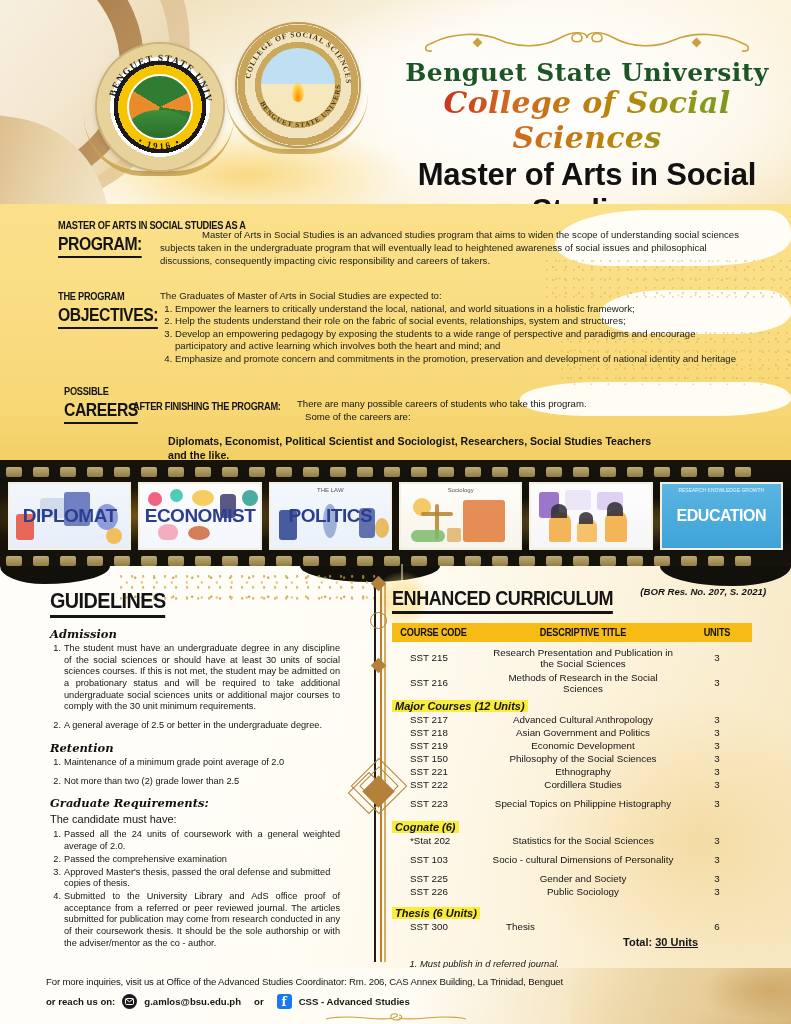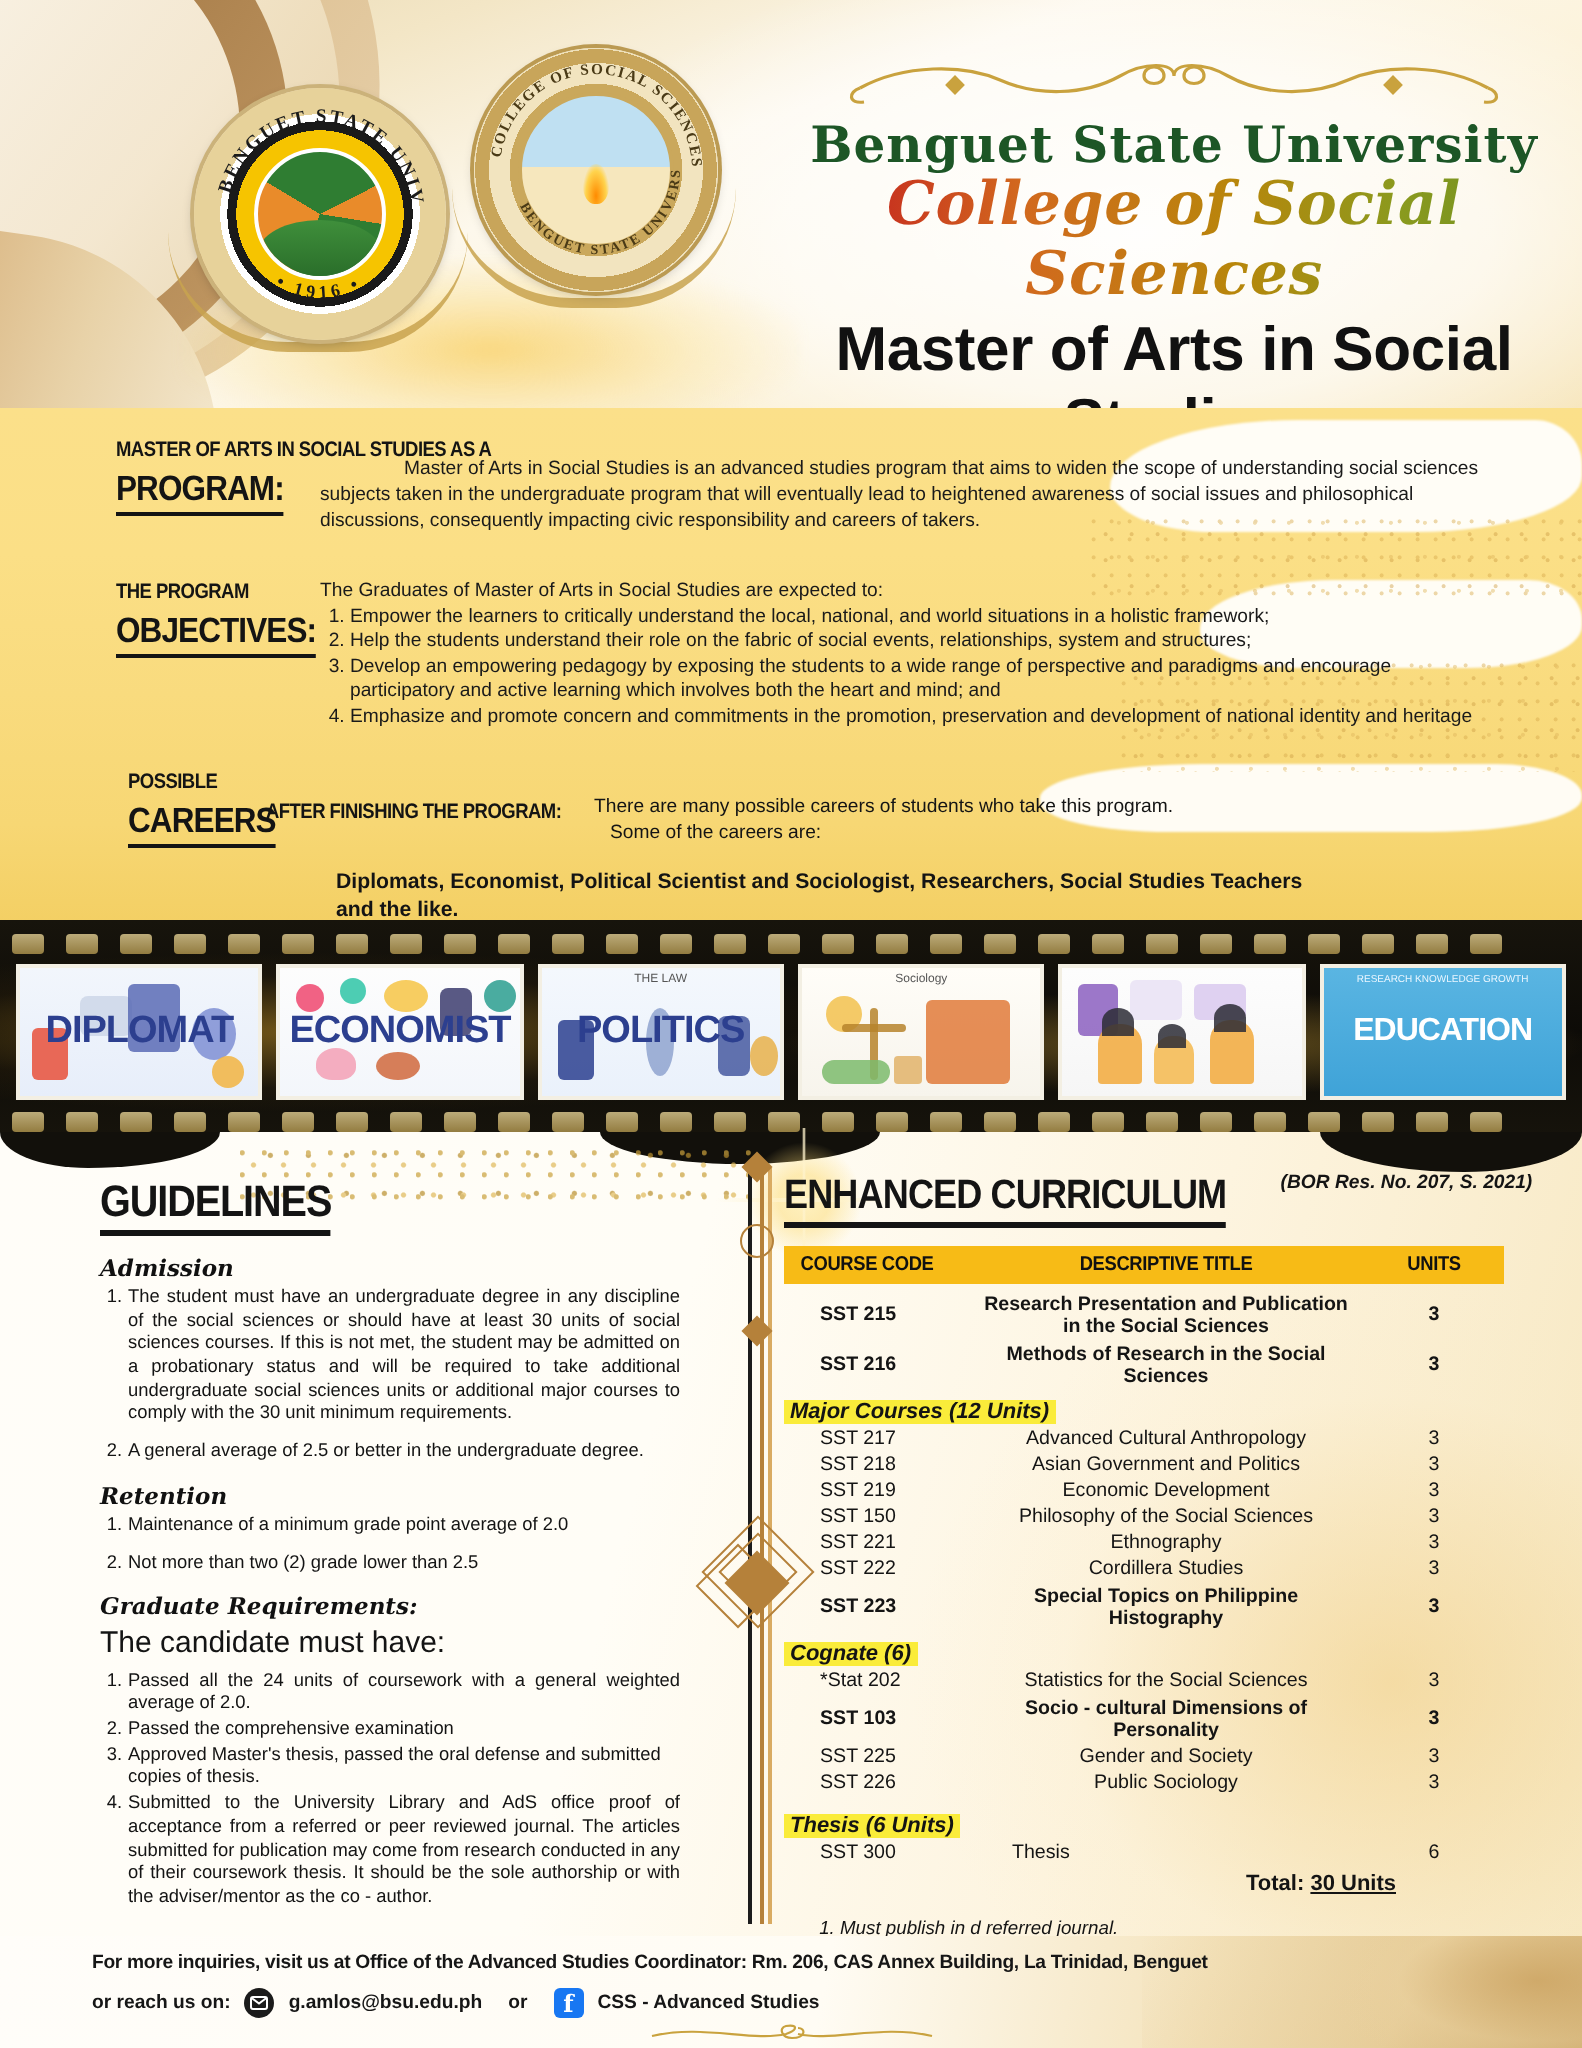--- a/index.html
+++ b/index.html
@@ -416,21 +416,21 @@
   }
   .g-item {
     font-size: 9.2px;
     line-height: 1.27;
     display: flex;
     margin-bottom: 1px;
   }
   .g-num { flex: 0 0 auto; width: 14px; text-align: right; padding-right: 3px; }
   .g-text { flex: 1 1 auto; }
   .g-text.just { text-align: justify; }
-  .g-plain { font-size: 15px; line-height: 1.3; }
+  .g-plain { font-size: 11px; line-height: 1.3; }
   .gap6 { height: 6px; }
   .gap3 { height: 3px; }
 
   
   .curriculum {
     position: absolute;
     left: 392px; top: 586px;
     width: 360px;
     color: #141414;
   }
@@ -475,21 +475,21 @@
   .crow {
     display: flex;
     align-items: center;
     font-size: 9.8px;
     min-height: 13px;
     line-height: 1.12;
   }
   .crow .c-code { width: 92px; padding-left: 18px; flex: 0 0 auto; }
   .crow .c-title { flex: 1 1 auto; text-align: center; padding: 0 4px; }
   .crow .c-units { width: 70px; text-align: center; flex: 0 0 auto; }
-  .crow.tall { min-height: 25px; font-weight: bold; }
+  .crow.tall { min-height: 25px; }
 
   .group-label {
     font-family: "Liberation Sans", sans-serif;
     font-style: italic;
     font-weight: 700;
     font-size: 11px;
     background: #faec3a;
     display: inline-block;
     padding: 0 3px;
     margin: 4px 0 2px 0;
@@ -520,21 +520,21 @@
     background: linear-gradient(100deg, #fffdf9 0%, #fffcf4 52%, #f4e3bc 76%, #e4cb94 100%);
   }
   .footer-wave {
     position: absolute; right: 0; top: 0; width: 220px; height: 56px;
     background:
       radial-gradient(ellipse 140px 60px at 90% 40%, rgba(205,165,100,0.75) 0%, rgba(235,210,160,0.35) 50%, rgba(255,255,255,0) 80%),
       linear-gradient(120deg, rgba(255,255,255,0) 0%, rgba(226,196,140,0.55) 60%, rgba(198,160,95,0.75) 100%);
   }
   .footer-line1 {
     position: absolute; left: 46px; top: 8px;
-    font-weight: 700; font-size: 9.6px; color: #161616;
+    font-weight: 400; font-size: 9.6px; color: #161616;
     letter-spacing: -0.15px;
   }
   .footer-line2 {
     position: absolute; left: 46px; top: 26px;
     display: flex; align-items: center; gap: 7px;
     font-weight: 700; font-size: 9.6px; color: #161616;
   }
   .ico-mail {
     width: 15px; height: 15px; border-radius: 50%;
     background: #1b1b1b;

